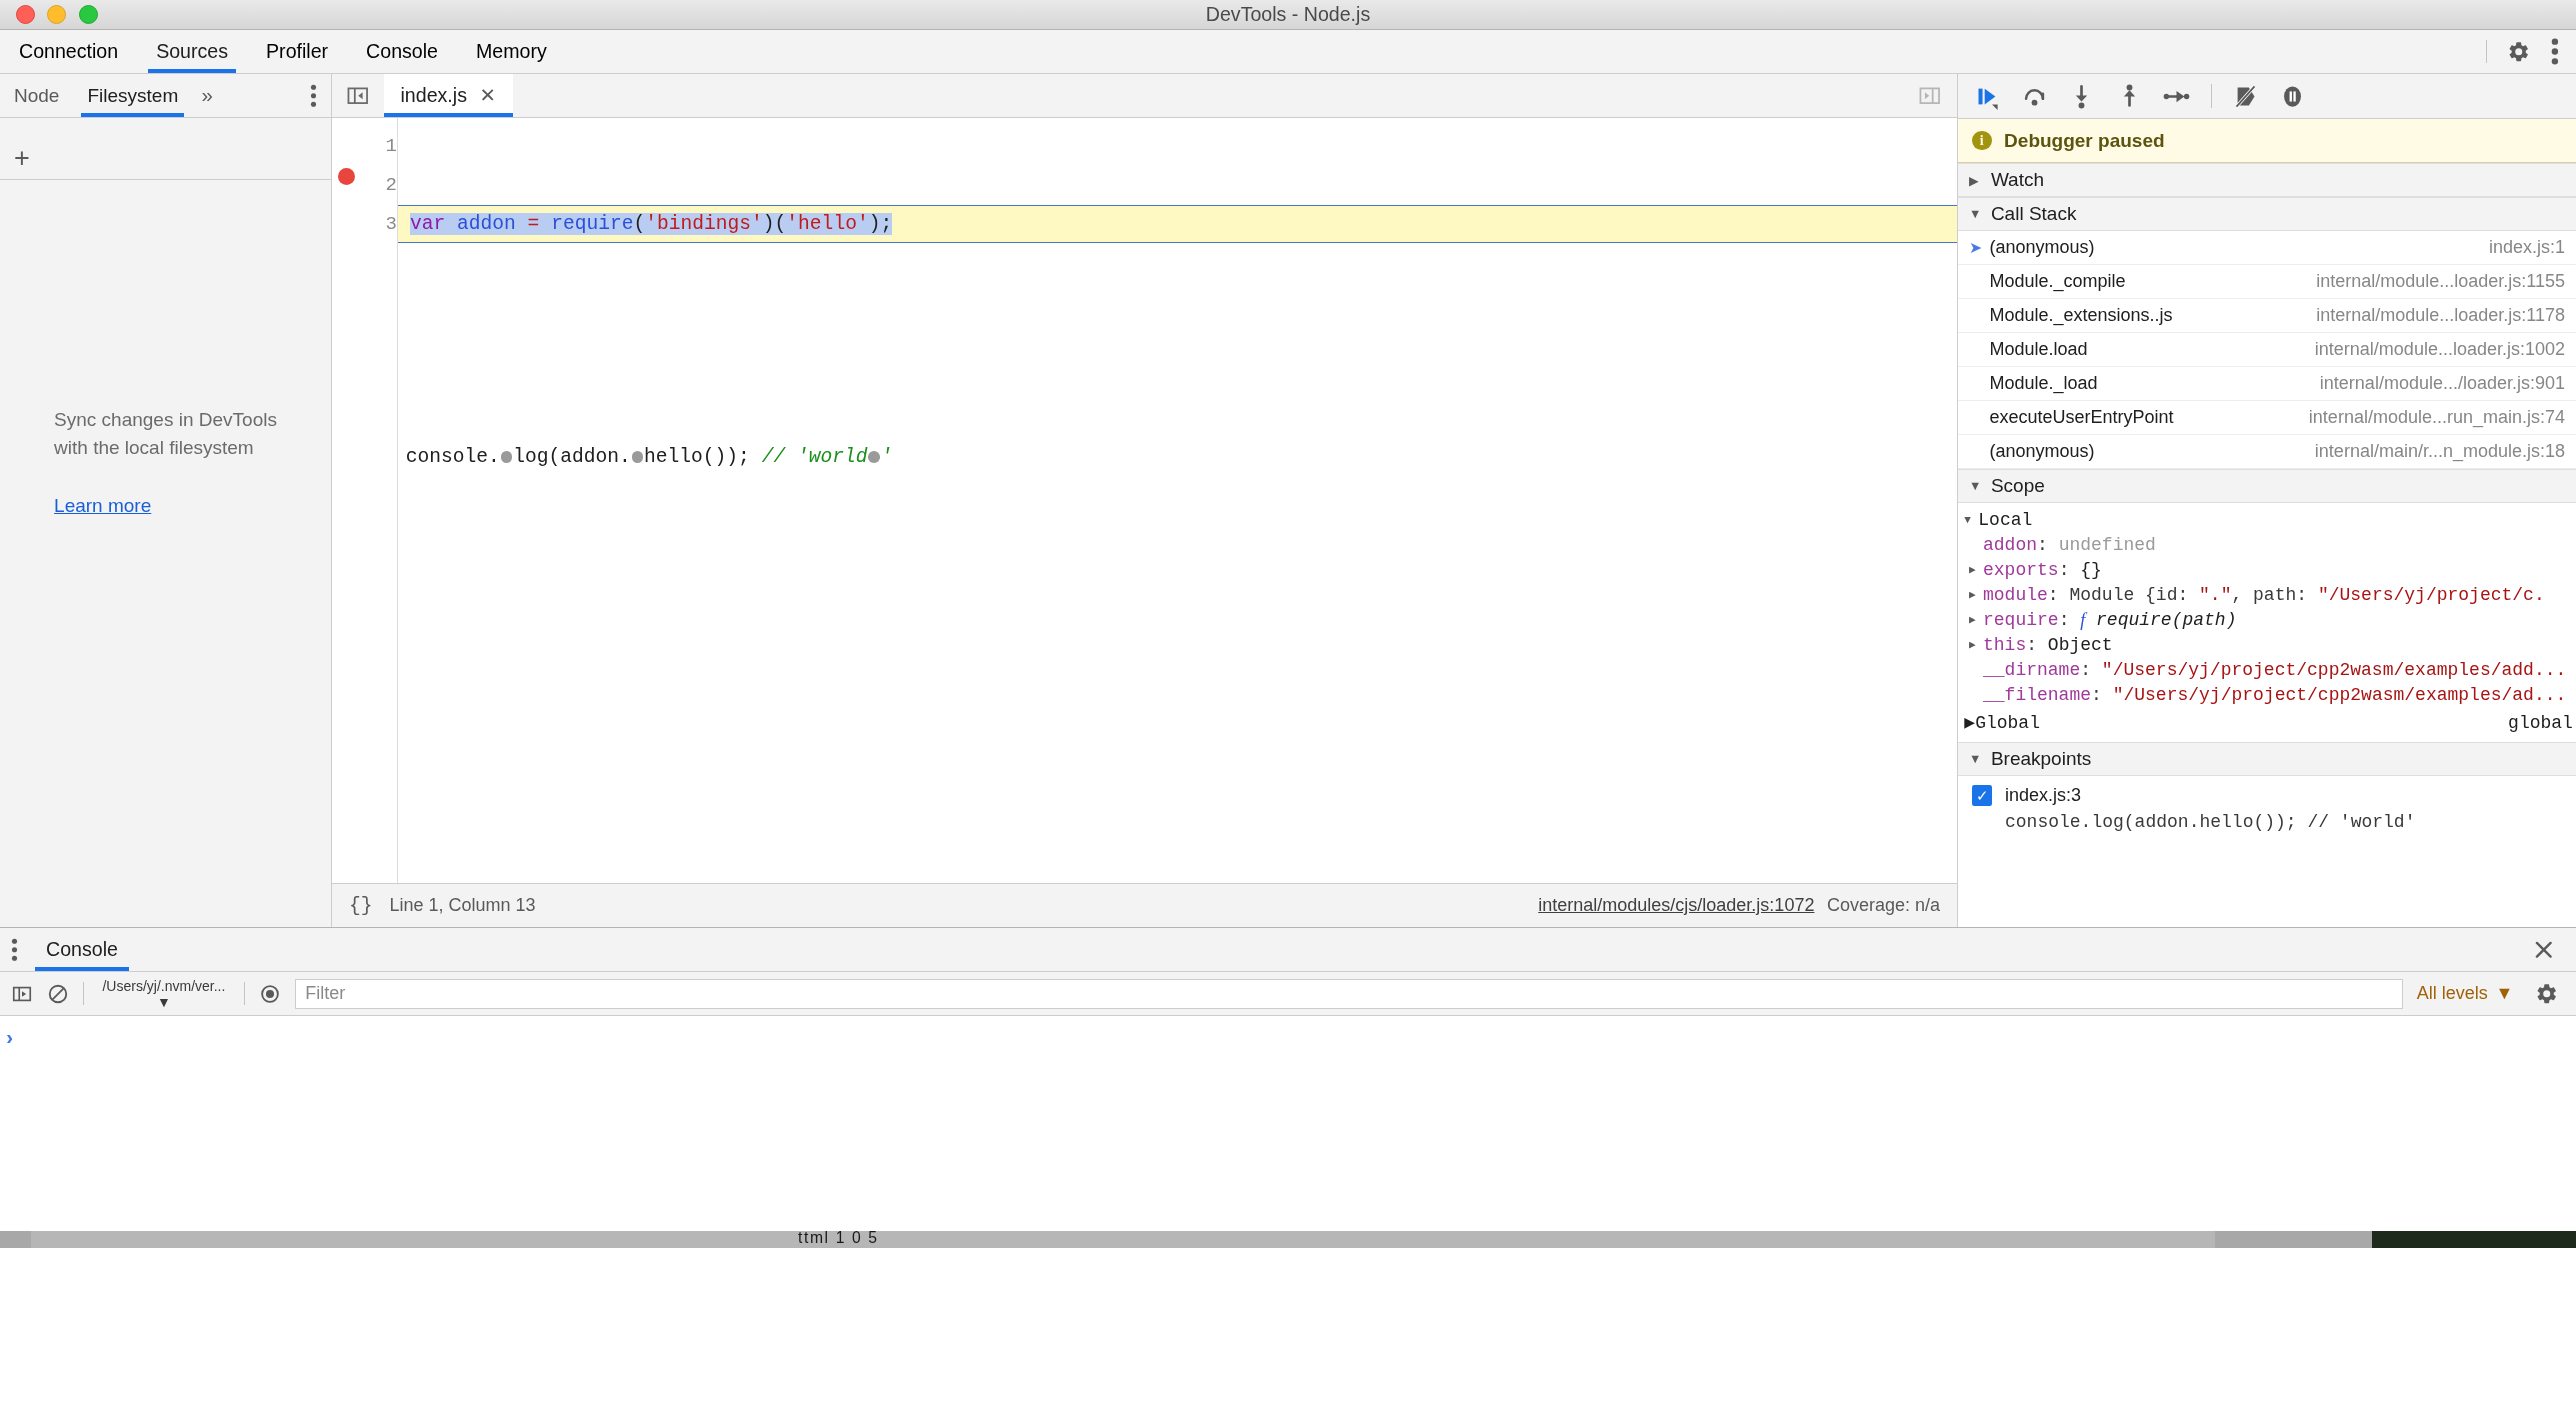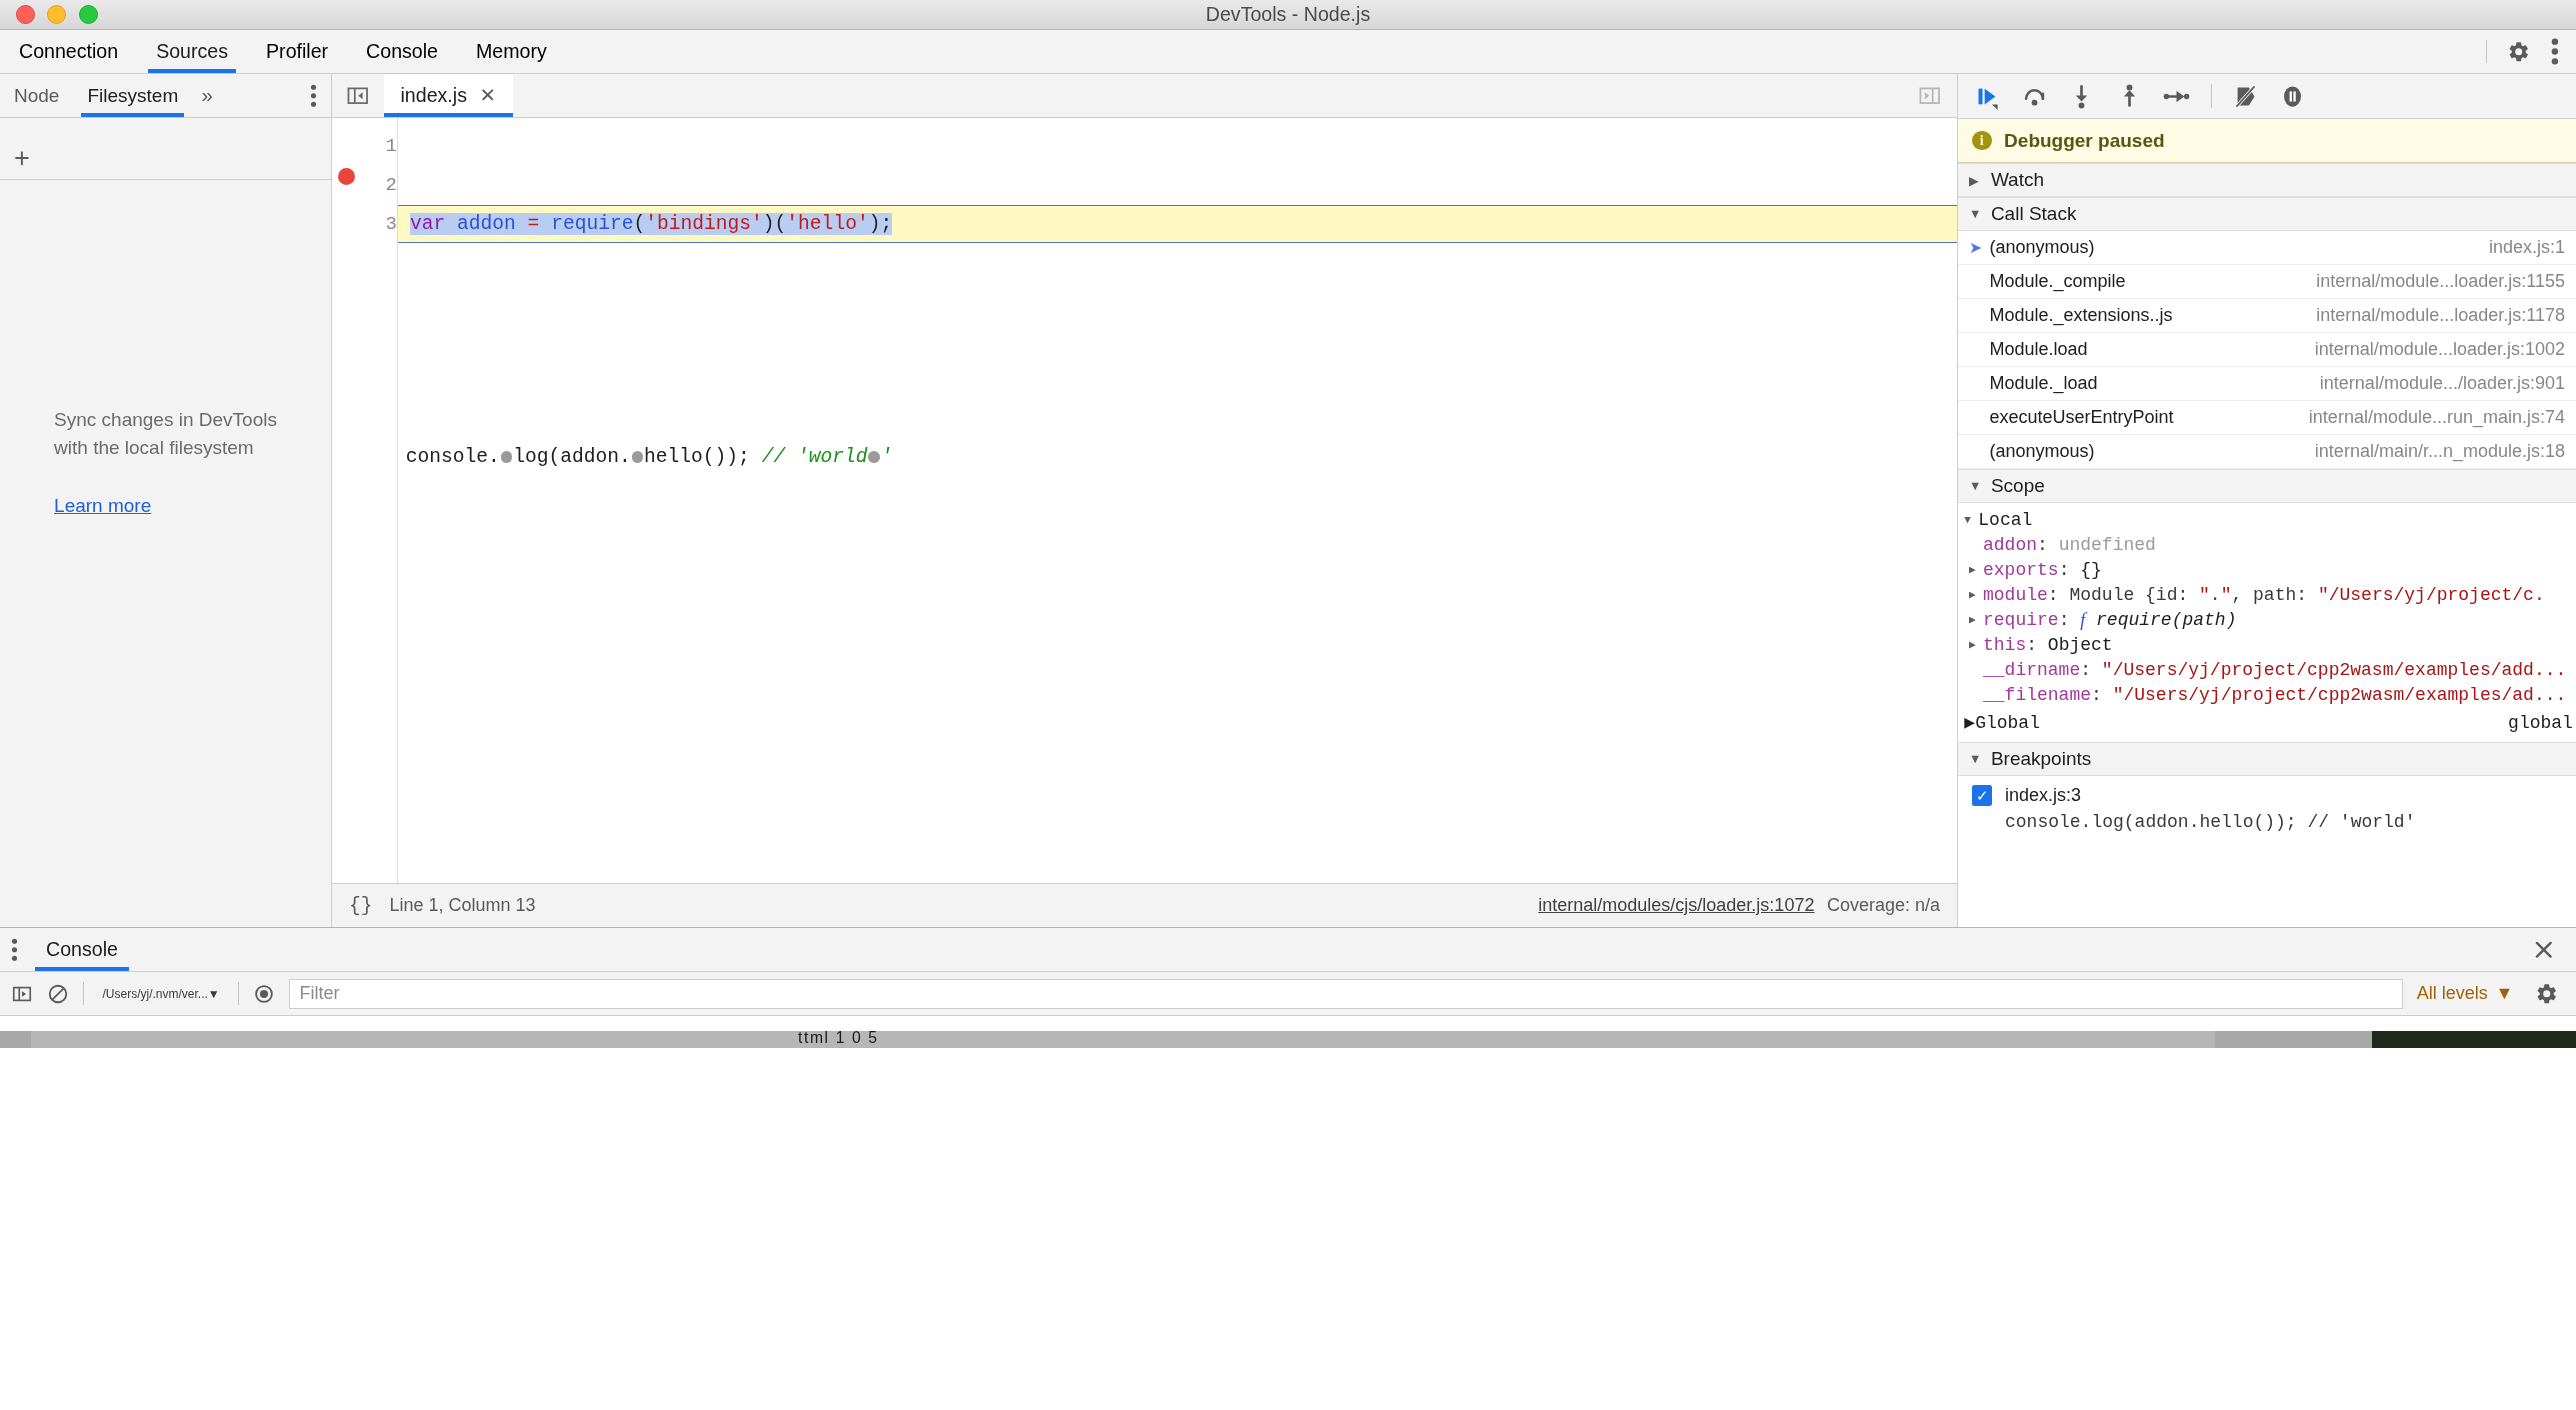--- a/index.html
+++ b/index.html
@@ -3,21 +3,21 @@
 <meta charset="utf-8">
 <title>DevTools - Node.js</title>
 <style>
   * { box-sizing: border-box; margin: 0; padding: 0; }
   html, body {
     width: 2576px; height: 1411px;
     font-family: "Liberation Sans", sans-serif;
     background: #ffffff;
     overflow: hidden;
   }
-  .app { position: relative; width: 2576px; height: 1048px; }
+  .app { position: relative; width: 2576px; height: 1248px; }
 
   
   .titlebar {
     height: 30px;
     background: linear-gradient(to bottom, #e9e9e9, #d6d6d6);
     border-bottom: 0.8px solid #b4b4b4;
     display: flex; align-items: center;
     position: relative;
   }
   .traffic { display: flex; gap: 12.5px; padding-left: 15.7px; }
@@ -234,22 +234,22 @@
   .dtab.active::after {
     content: ""; position: absolute; left: 6.3px; right: 6.3px; bottom: 0;
     height: 3.9px; background: #1a73e8;
   }
   .drawer-tabs .close { margin-left: auto; display: flex; align-items: center; padding-right: 20.4px; }
   .console-toolbar {
     height: 44px; background: #f3f3f3; border-bottom: 0.8px solid #cdcdcd;
     display: flex; align-items: center; gap: 14px; padding: 0 11px;
   }
   .ctx-select {
-    display: flex; align-items: center; gap: 0; font-size: 12px; color: #3a3a3a;
-    padding: 0 4.7px; white-space: nowrap;
+    display: flex; align-items: center; gap: 0; font-size: 14px; color: #3a3a3a;
+    padding: 0 4.7px; white-space: nowrap; flex-direction: column;
   }
   .filter-input {
     flex: 1; height: 30px; background: #fff; border: 0.8px solid #cdcdcd;
     font-size: 18px; color: #8a8a8a; padding: 0 9.4px; display: flex; align-items: center;
   }
   .levels { font-size: 18px; color: #a16207; display: flex; align-items: center; gap: 7.8px;
     padding-right: 7.8px; white-space: nowrap; }
   .console-gear { padding-right: 6.3px; display: flex; align-items: center; }
   .console-body { height: 689px; background: #fff; padding-top: 11px; }
   .prompt-row { display: flex; align-items: flex-start; padding-left: 6.3px; }

